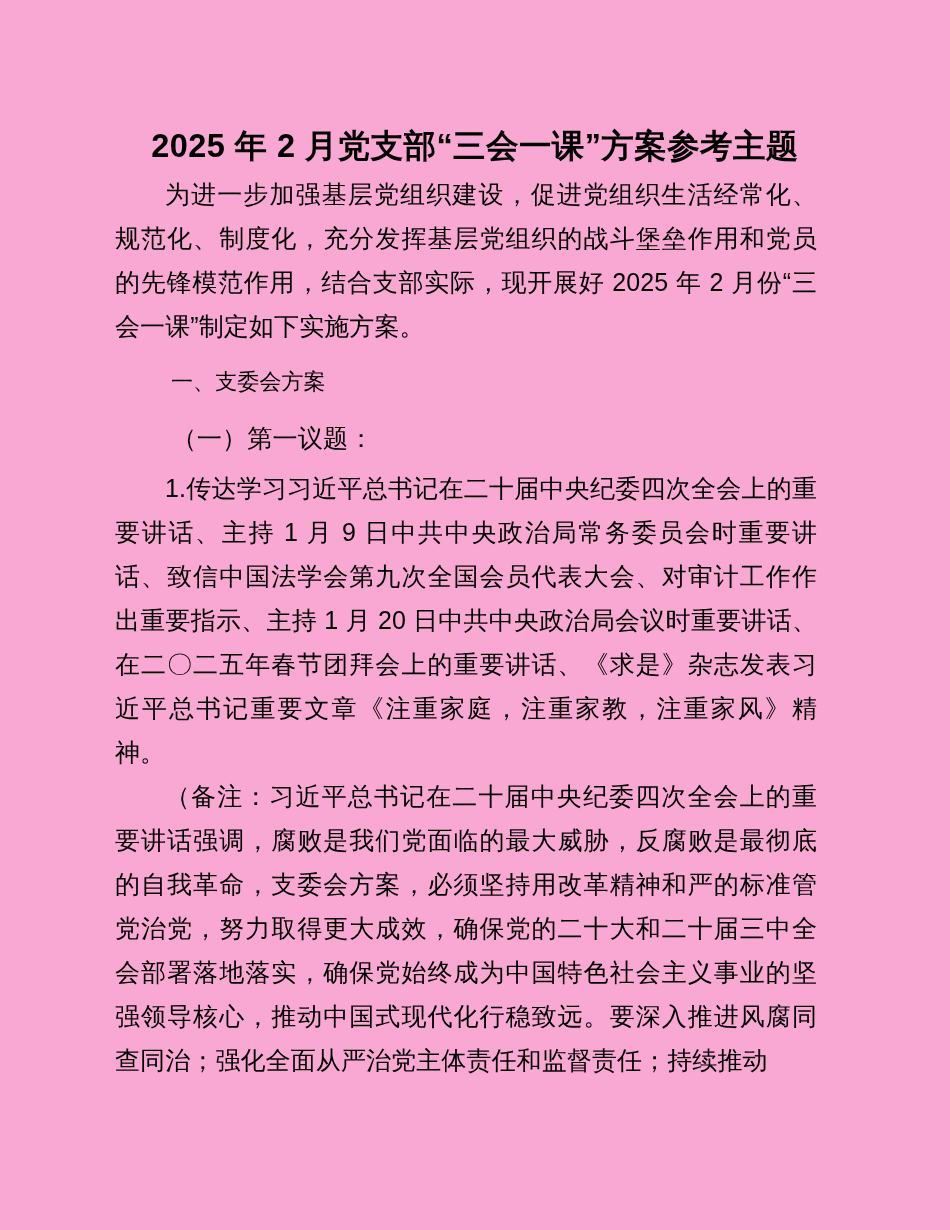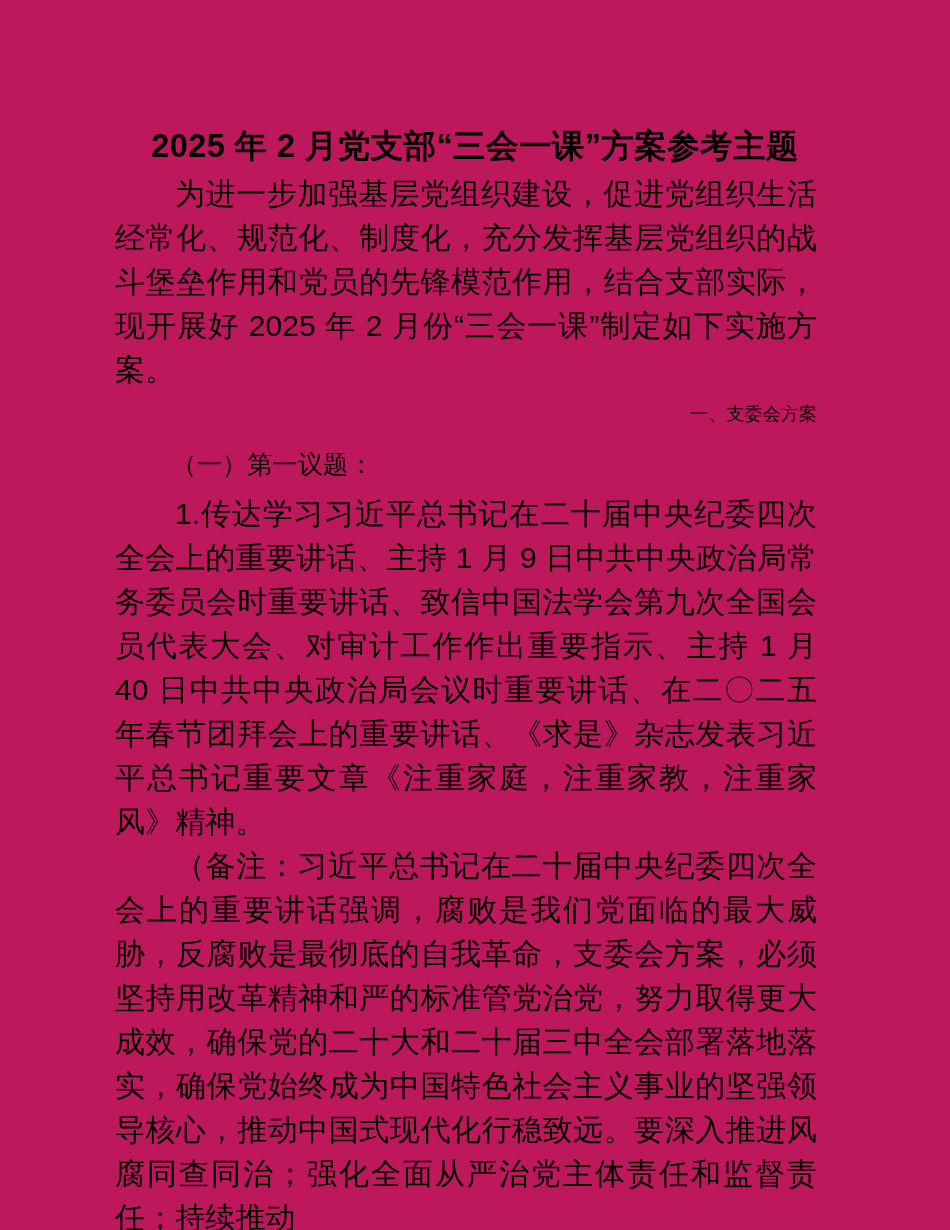--- a/index.html
+++ b/index.html
@@ -11,21 +11,21 @@
     width: 950px;
     height: 1230px;
     font-family: "Liberation Sans", "DejaVu Sans", sans-serif;
     color: #000000;
     overflow: hidden;
   }
   .page {
     position: relative;
     width: 950px;
     height: 1230px;
-    background: #be185d;
+    background: #f9a8d4;
     box-sizing: border-box;
     padding: 0;
   }
   .doc-title {
     position: absolute;
     left: 0;
     right: 0;
     top: 102px;
     text-align: center;
     font-size: 32.5px;
@@ -35,35 +35,34 @@
     white-space: nowrap;
   }
   .body-block {
     position: absolute;
     left: 115px;
     top: 172px;
     width: 702px;
   }
   p.para {
     margin: 0;
-    font-size: 30px;
+    font-size: 25px;
     line-height: 44px;
     text-align: justify;
     text-justify: inter-ideograph;
     text-indent: 2em;
     letter-spacing: 0.1px;
     font-weight: normal;
   }
   p.heading-l1 {
-    margin: 0;
-    font-size: 18px;
+    margin: 12px;
+    font-size: 22px;
     line-height: 44px;
     text-indent: 2em;
     letter-spacing: 0.1px;
-    text-align: right;
   }
   p.heading-l2 {
     margin: 6px;
     font-size: 25.2px;
     line-height: 44px;
     text-indent: 2em;
     letter-spacing: 0.1px;
   }
   .gap-before {
     margin-top: 4px;
@@ -77,19 +76,19 @@
   <h1 class="doc-title">2025 年 2 月党支部“三会一课”方案参考主题</h1>
 
   <div class="body-block">
 
     <p class="para">为进一步加强基层党组织建设，促进党组织生活经常化、规范化、制度化，充分发挥基层党组织的战斗堡垒作用和党员的先锋模范作用，结合支部实际，现开展好 2025 年 2 月份“三会一课”制定如下实施方案。</p>
 
     <p class="heading-l1">一、支委会方案</p>
 
     <p class="heading-l2">（一）第一议题：</p>
 
-    <p class="para">1.传达学习习近平总书记在二十届中央纪委四次全会上的重要讲话、主持 1 月 9 日中共中央政治局常务委员会时重要讲话、致信中国法学会第九次全国会员代表大会、对审计工作作出重要指示、主持 1 月 40 日中共中央政治局会议时重要讲话、在二〇二五年春节团拜会上的重要讲话、《求是》杂志发表习近平总书记重要文章《注重家庭，注重家教，注重家风》精神。</p>
+    <p class="para">1.传达学习习近平总书记在二十届中央纪委四次全会上的重要讲话、主持 1 月 9 日中共中央政治局常务委员会时重要讲话、致信中国法学会第九次全国会员代表大会、对审计工作作出重要指示、主持 1 月 20 日中共中央政治局会议时重要讲话、在二〇二五年春节团拜会上的重要讲话、《求是》杂志发表习近平总书记重要文章《注重家庭，注重家教，注重家风》精神。</p>
 
     <p class="para gap-before">（备注：习近平总书记在二十届中央纪委四次全会上的重要讲话强调，腐败是我们党面临的最大威胁，反腐败是最彻底的自我革命，支委会方案，必须坚持用改革精神和严的标准管党治党，努力取得更大成效，确保党的二十大和二十届三中全会部署落地落实，确保党始终成为中国特色社会主义事业的坚强领导核心，推动中国式现代化行稳致远。要深入推进风腐同查同治；强化全面从严治党主体责任和监督责任；持续推动</p>
 
   </div>
 
 </div>
 
 </body></html>

